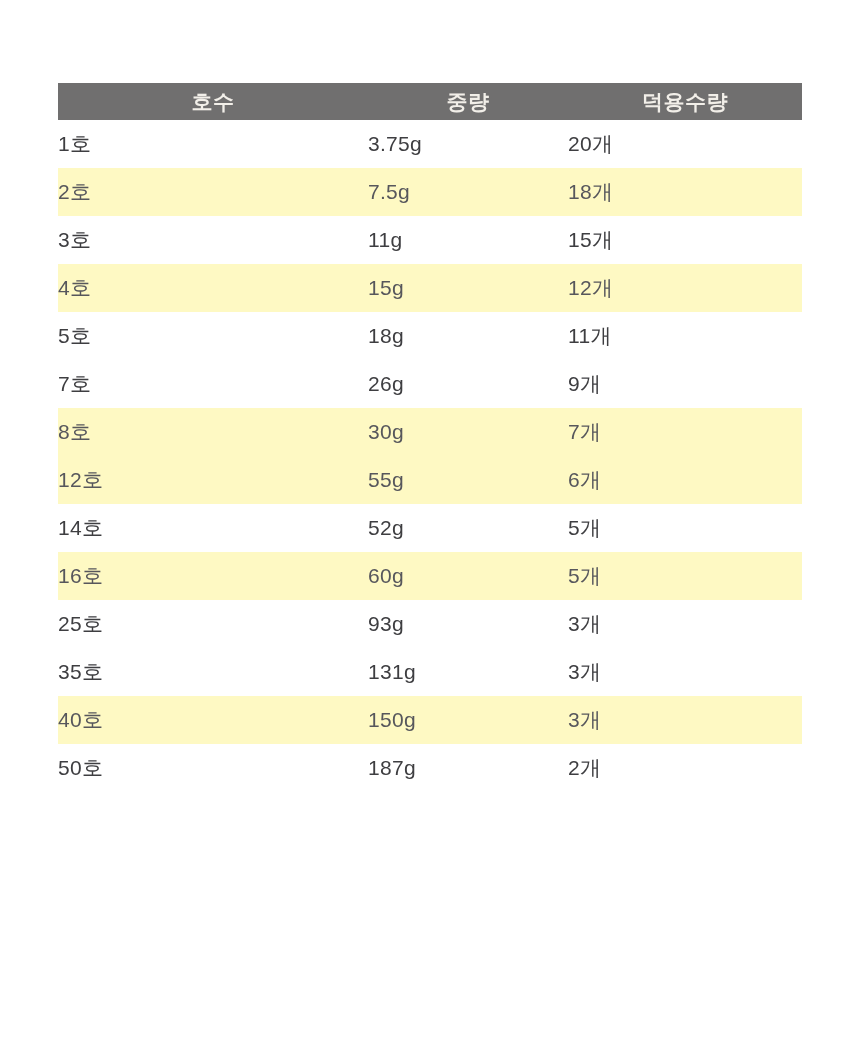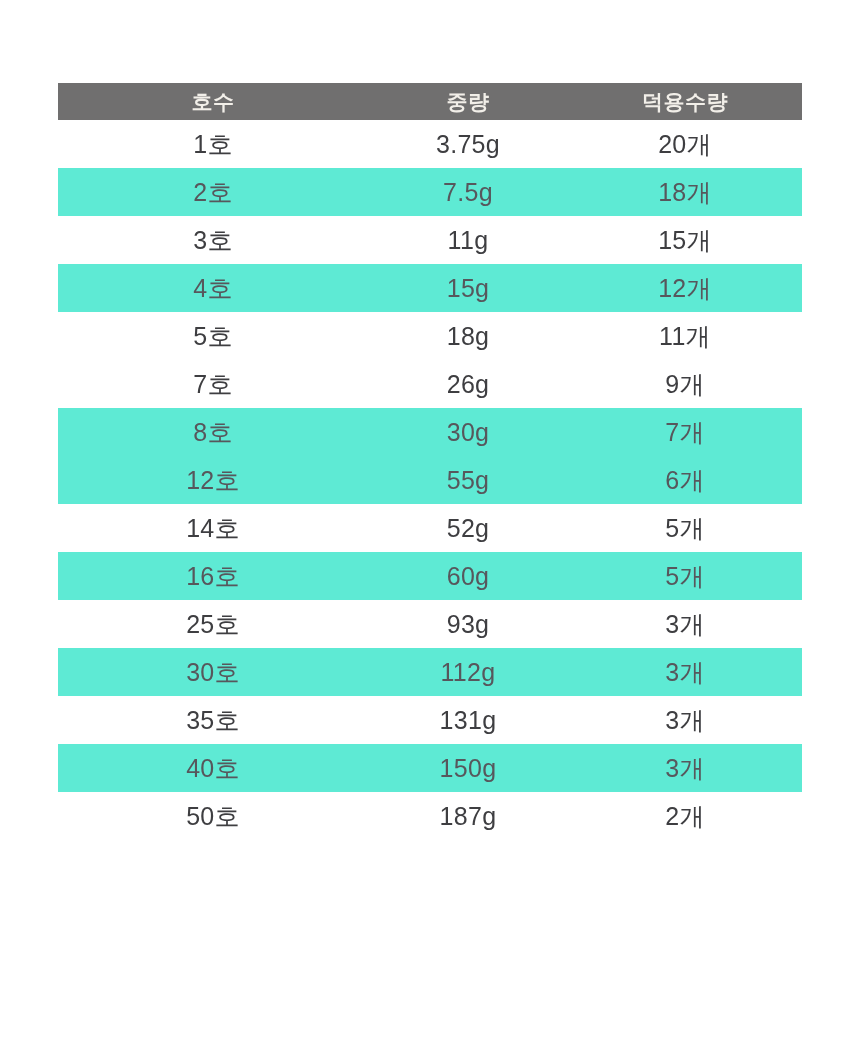--- a/index.html
+++ b/index.html
@@ -42,35 +42,35 @@
     font-size: 21px;
     font-weight: bold;
     text-align: center;
     vertical-align: middle;
     padding: 0;
     letter-spacing: 0.5px;
   }
 
   .spec-table tbody td {
     height: 48px;
-    font-size: 25px;
+    font-size: 21px;
     font-weight: normal;
-    text-align: center;
+    text-align: left;
     vertical-align: middle;
     padding: 0;
     letter-spacing: 0.3px;
   }
 
   .spec-table tbody tr.row-odd td {
     background: #ffffff;
     color: #3e3e41;
   }
 
   .spec-table tbody tr.row-even td {
-    background: #5eead4;
+    background: #fef9c3;
     color: #57575c;
   }
 </style>
 </head>
 <body>
 
 <div class="page">
 
   <table class="spec-table">
     <colgroup>
@@ -134,25 +134,20 @@
         <tr class="row-even">
           <td>16호</td>
           <td>60g</td>
           <td>5개</td>
         </tr>
         <tr class="row-odd">
           <td>25호</td>
           <td>93g</td>
           <td>3개</td>
         </tr>
-        <tr class="row-even">
-          <td>30호</td>
-          <td>112g</td>
-          <td>3개</td>
-        </tr>
         <tr class="row-odd">
           <td>35호</td>
           <td>131g</td>
           <td>3개</td>
         </tr>
         <tr class="row-even">
           <td>40호</td>
           <td>150g</td>
           <td>3개</td>
         </tr>

